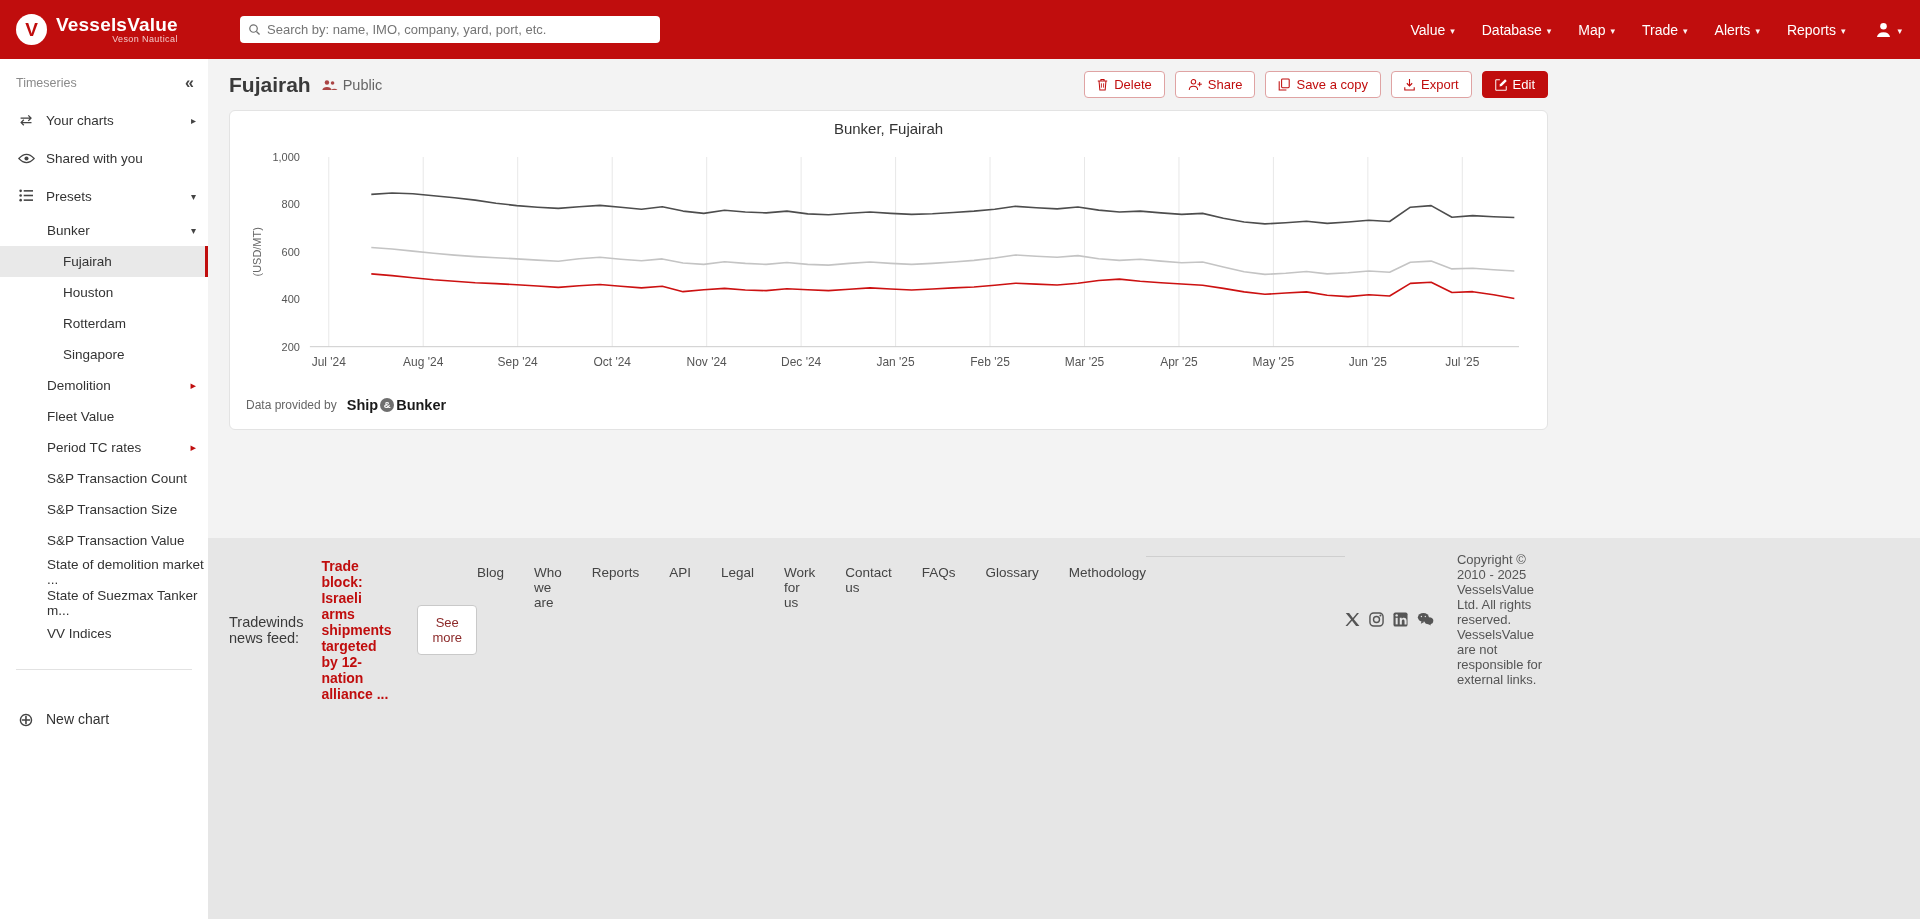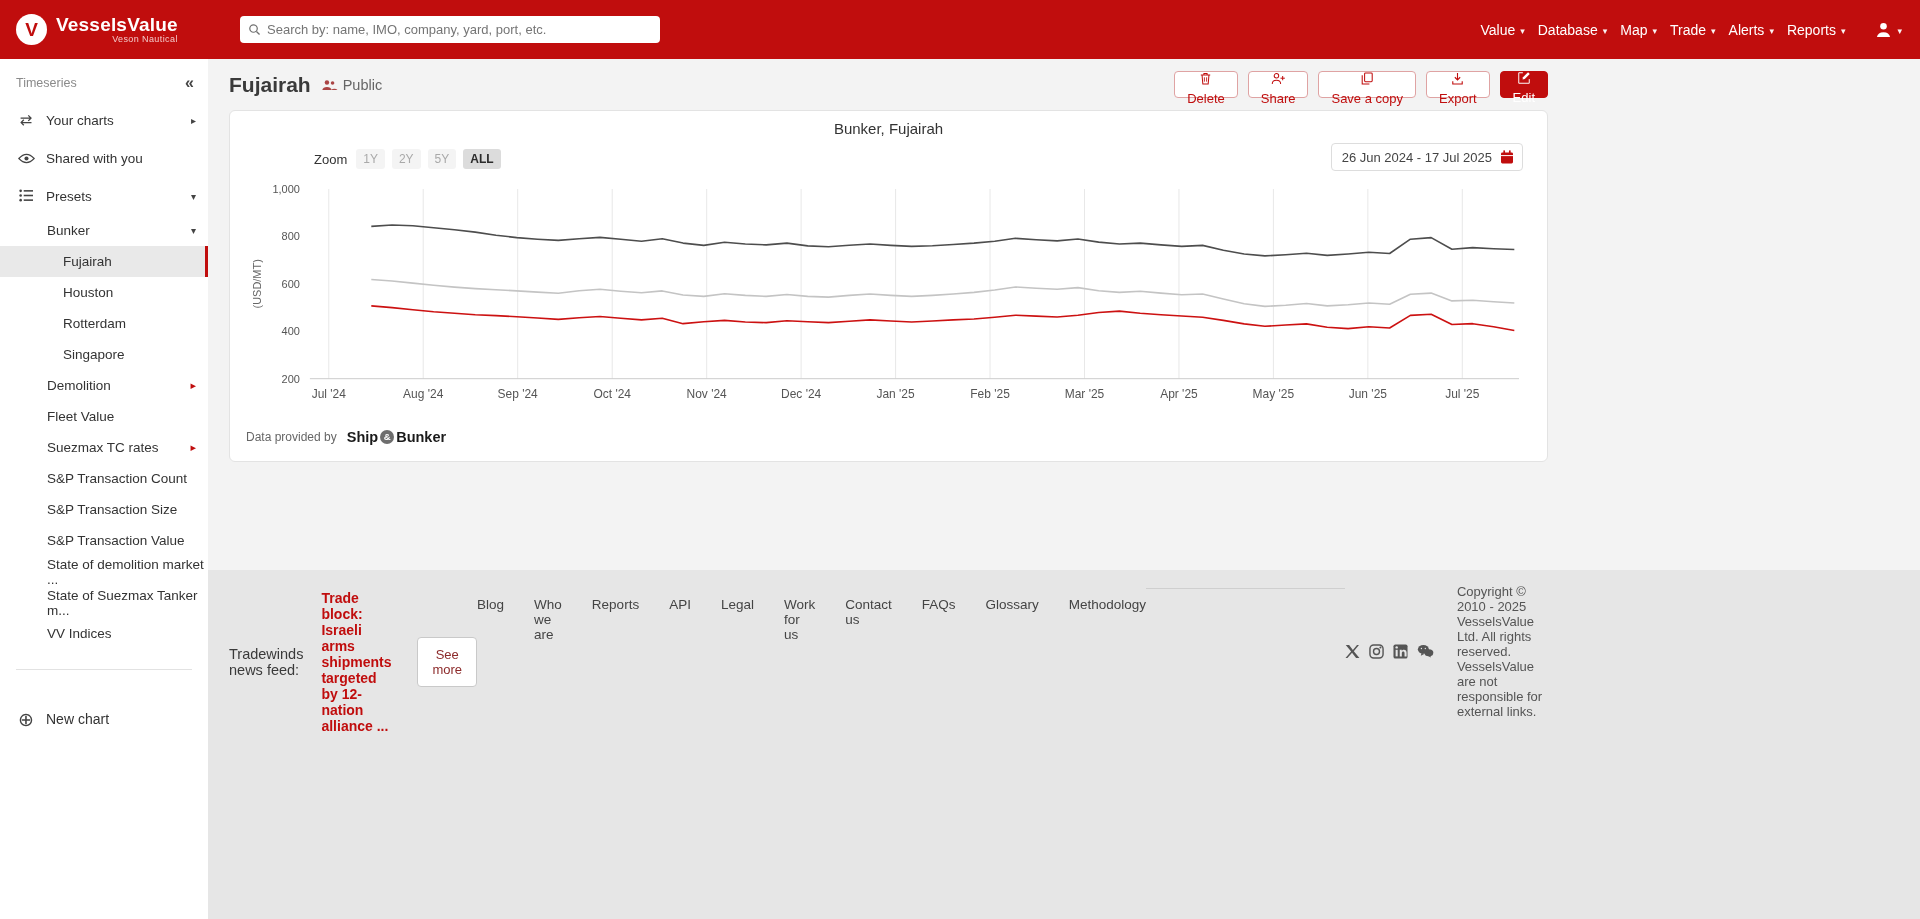--- a/index.html
+++ b/index.html
@@ -8,21 +8,21 @@
   
   .topbar { height:59px; background:#c00d0d; display:flex; align-items:center; padding:0 18px 0 16px; }
   .brand { display:flex; align-items:center; gap:9px; width:206px; flex:0 0 auto; }
   .brand-logo { width:31px; height:31px; background:#fff; border-radius:50%; display:flex; align-items:center; justify-content:center; color:#c00d0d; font-weight:bold; font-size:19px; }
   .brand-text { display:flex; flex-direction:column; align-items:flex-end; }
   .brand-name { color:#fff; font-size:19px; font-weight:bold; letter-spacing:.2px; line-height:1.05; }
   .brand-sub { color:#f3c9c9; font-size:9px; letter-spacing:.4px; }
   .search-wrap { width:420px; height:27px; background:#fff; border-radius:4px; display:flex; align-items:center; padding:0 8px; gap:6px; margin-left:18px; }
   .search-wrap input { border:none; outline:none; flex:1; font-size:13px; color:#333; font-family:"Liberation Sans", sans-serif; }
   .search-wrap input::placeholder { color:#757575; }
-  .topnav { margin-left:auto; display:flex; align-items:flex-start; gap:13px; }
+  .topnav { margin-left:auto; display:flex; align-items:flex-start; gap:27px; }
   .nav-item { display:flex; align-items:center; gap:5px; color:#fff; font-size:14px; cursor:pointer; }
   .nav-chev { font-size:9px; opacity:.95; padding-top:2px; }
   .user-item { margin-left:30px; display:flex; align-items:center; gap:5px; color:#fff; }
 
   
   .layout { display:flex; height:860px; }
   .sidebar { width:208px; background:#fff; flex:0 0 auto; display:flex; flex-direction:column; padding-top:12px; }
   .main { flex:1; background:#f3f3f3; display:flex; flex-direction:column; overflow:hidden; }
   .main-inner { width:1319px; margin-left:21px; }
 
@@ -40,21 +40,21 @@
   .sb-child.selected { background:#e9e9e9; border-right:3px solid #c00d0d; }
   .sb-divider { border:none; border-top:1px solid #e2e2e2; margin:20px 16px 0 16px; }
   .sb-newchart { margin-top:30px; height:38px; display:flex; align-items:center; gap:10px; padding-left:16px; font-size:14px; color:#333; cursor:pointer; }
   .sb-newchart .sb-ico { font-size:19px; }
 
   
   .title-row { display:flex; align-items:center; padding:12px 0 12px; }
   .page-title { font-size:21px; font-weight:bold; color:#3a3a3a; }
   .visibility { display:flex; align-items:center; gap:5px; margin-left:10px; color:#666; font-size:14.5px; }
   .actions { margin-left:auto; display:flex; gap:10px; }
-  .btn { display:inline-flex; align-items:center; gap:6px; height:27px; padding:0 12px; border-radius:4px; font-size:13px; cursor:pointer; background:#fff; border:1px solid #dfa3a3; color:#c00d0d;flex-direction:column; }
+  .btn { display:inline-flex; align-items:center; gap:6px; height:27px; padding:0 12px; border-radius:4px; font-size:13px; cursor:pointer; background:#fff; border:1px solid #dfa3a3; color:#c00d0d; }
   .btn.solid { background:#c00d0d; border-color:#c00d0d; color:#fff; }
 
   
   .card { background:#fff; border:1px solid #e3e3e3; border-radius:6px; padding:3px 16px 16px; }
   .chart-title { text-align:center; font-size:15px; color:#333; margin-top:6px; }
   .zoom-row { display:flex; align-items:center; margin-top:12px; position:relative; }
   .zoom-group { display:flex; align-items:center; gap:7px; margin-left:68px; }
   .zoom-label { font-size:13px; color:#333; margin-right:2px; }
   .zoom-btn { font-size:12px; color:#a9a9a9; background:#f4f4f4; padding:3px 7px; border-radius:3px; cursor:pointer; }
   .zoom-btn.active { background:#dcdcdc; color:#2b2b2b; font-weight:bold; }
@@ -198,21 +198,21 @@
     </div>
 
     <div class="sb-row compact sb-group">
       <span>Demolition</span>
       <span class="sb-arrow red">▸</span>
     </div>
     <div class="sb-row compact sb-group">
       <span>Fleet Value</span>
     </div>
     <div class="sb-row compact sb-group">
-      <span>Suezmax TC rates</span>
+      <span>Period TC rates</span>
       <span class="sb-arrow red">▸</span>
     </div>
     <div class="sb-row compact sb-group">
       <span>S&amp;P Transaction Count</span>
     </div>
     <div class="sb-row compact sb-group">
       <span>S&amp;P Transaction Size</span>
     </div>
     <div class="sb-row compact sb-group">
       <span>S&amp;P Transaction Value</span>
@@ -298,40 +298,20 @@
                   <path d="M6 10l.7-3L13.4 .3l2.3 2.3L9 9.3z" fill="#fff"></path>
                 </svg>
             </span>
             <span>Edit</span>
           </button>
         </div>
       </div>
 
       <div class="card">
         <div class="chart-title">Bunker, Fujairah</div>
-        <div class="zoom-row">
-          <div class="zoom-group">
-            <span class="zoom-label">Zoom</span>
-            <span class="zoom-btn">1Y</span>
-            <span class="zoom-btn">2Y</span>
-            <span class="zoom-btn">5Y</span>
-            <span class="zoom-btn active">ALL</span>
-          </div>
-          <div class="daterange">
-            <span>26 Jun 2024 - 17 Jul 2025</span>
-            <span style="display:inline-flex;">
-              <svg viewBox="0 0 14 14" width="14" height="14">
-                  <rect x="1" y="2.4" width="12" height="11" rx="1.4" fill="#c00d0d"></rect>
-                  <line x1="4.2" y1="0.4" x2="4.2" y2="3.6" stroke="#c00d0d" stroke-width="1.7"></line>
-                  <line x1="9.8" y1="0.4" x2="9.8" y2="3.6" stroke="#c00d0d" stroke-width="1.7"></line>
-                  <line x1="1" y1="5.6" x2="13" y2="5.6" stroke="#fff" stroke-width="1"></line>
-                </svg>
-            </span>
-          </div>
-        </div>
 
         <div class="chart-area">
           <svg id="chart-svg" viewBox="0 0 1287 238" preserveAspectRatio="none">
               <line x1="82.9" y1="14" x2="82.9" y2="204" stroke="#e8e8e8" stroke-width="1"></line>
               <text x="82.9" y="223" text-anchor="middle" font-size="12" fill="#555" font-family="Liberation Sans, sans-serif">Jul '24</text>
               <line x1="177.5" y1="14" x2="177.5" y2="204" stroke="#e8e8e8" stroke-width="1"></line>
               <text x="177.5" y="223" text-anchor="middle" font-size="12" fill="#555" font-family="Liberation Sans, sans-serif">Aug '24</text>
               <line x1="272.1" y1="14" x2="272.1" y2="204" stroke="#e8e8e8" stroke-width="1"></line>
               <text x="272.1" y="223" text-anchor="middle" font-size="12" fill="#555" font-family="Liberation Sans, sans-serif">Sep '24</text>
               <line x1="366.8" y1="14" x2="366.8" y2="204" stroke="#e8e8e8" stroke-width="1"></line>

